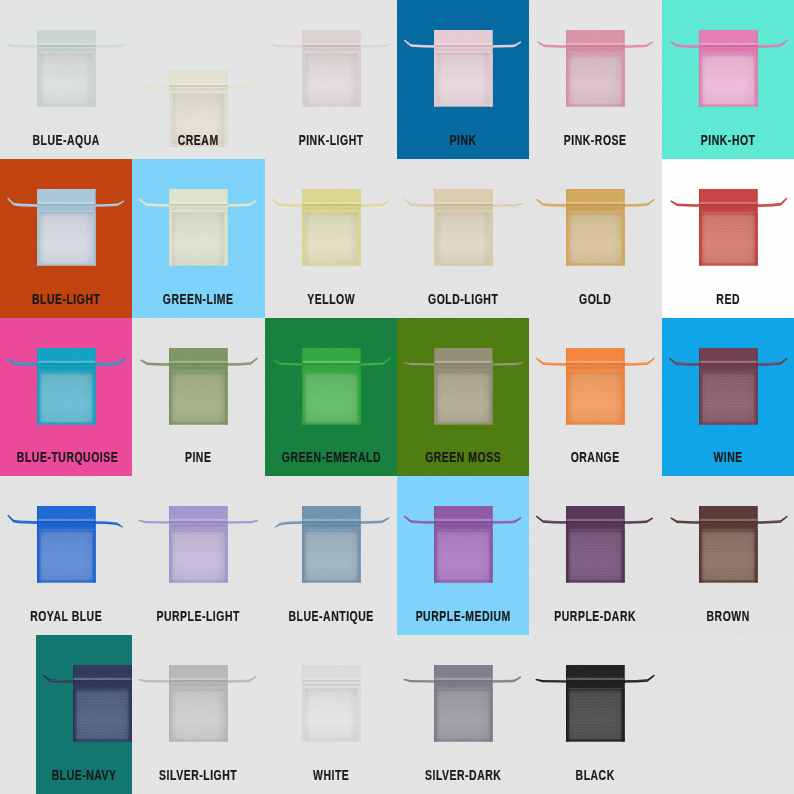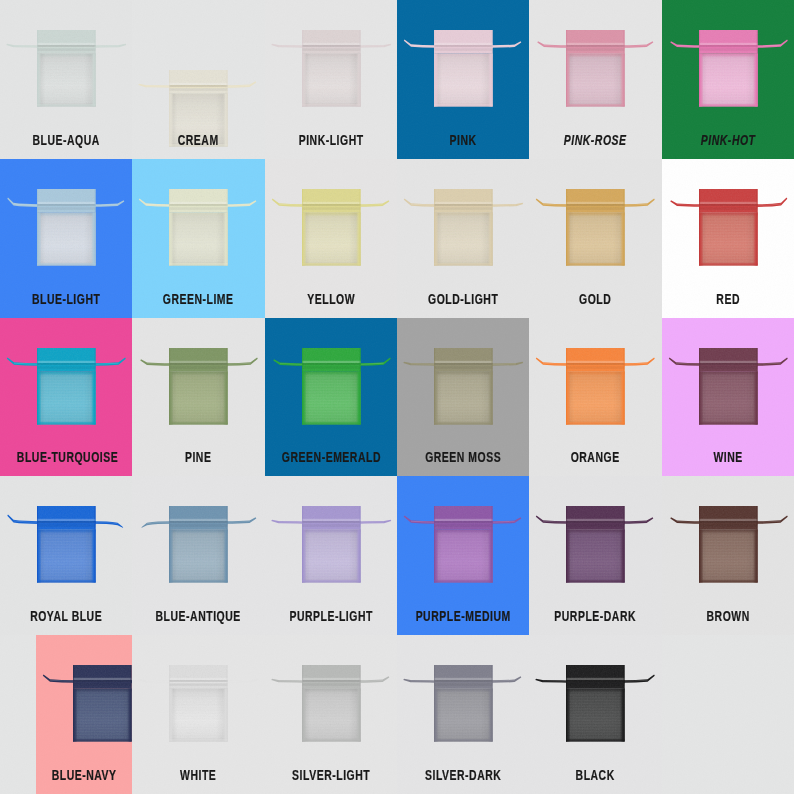--- a/index.html
+++ b/index.html
@@ -391,21 +391,21 @@
       <rect x="37" y="30" width="1.1" height="76.5" fill="#e2c3d0" opacity="0.55"></rect>
       <rect x="94.5" y="30" width="1.1" height="76.5" fill="#e2c3d0" opacity="0.55"></rect>
 
       <rect x="37" y="104.1" width="58.599999999999994" height="2.4" fill="#e8cdd8" opacity="0.55"></rect>
       <rect x="37" y="105.5" width="58.599999999999994" height="1.0" fill="#e2c3d0" opacity="0.30"></rect>
     </g>
   </svg>
       </div>
       <div class="label">PINK</div>
     </div>
-    <div class="cell" style="background: rgb(229, 229, 229); font-style: italic;">
+    <div class="cell" style="background: rgb(229, 229, 229);">
       <div class="bagwrap">
   <svg viewBox="0 0 132.333 125" xmlns="http://www.w3.org/2000/svg" shape-rendering="geometricPrecision">
     <defs>
       <pattern id="meshb4" width="1.55" height="1.55" patternUnits="userSpaceOnUse">
         <rect width="1.55" height="1.55" fill="#dfc2ce"></rect>
         <path d="M0 0.25 H1.55" stroke="#ffffff" stroke-width="0.35" opacity="0.10"></path>
         <path d="M0 1.0 H1.55" stroke="#d57f99" stroke-width="0.35" opacity="0.10"></path>
         <path d="M0.30 0 V1.55" stroke="#d57f99" stroke-width="0.32" opacity="0.055"></path>
         <path d="M1.05 0 V1.55" stroke="#ffffff" stroke-width="0.32" opacity="0.055"></path>
       </pattern>
@@ -481,21 +481,21 @@
       <rect x="37" y="30" width="1.1" height="76.5" fill="#d57f99" opacity="0.55"></rect>
       <rect x="94.5" y="30" width="1.1" height="76.5" fill="#d57f99" opacity="0.55"></rect>
 
       <rect x="37" y="104.1" width="58.599999999999994" height="2.4" fill="#dd93a8" opacity="0.55"></rect>
       <rect x="37" y="105.5" width="58.599999999999994" height="1.0" fill="#d57f99" opacity="0.30"></rect>
     </g>
   </svg>
       </div>
       <div class="label">PINK-ROSE</div>
     </div>
-    <div class="cell" style="background: #15803d; font-style: italic;">
+    <div class="cell" style="background: #5eead4;">
       <div class="bagwrap">
   <svg viewBox="0 0 132.333 125" xmlns="http://www.w3.org/2000/svg" shape-rendering="geometricPrecision">
     <defs>
       <pattern id="meshb5" width="1.55" height="1.55" patternUnits="userSpaceOnUse">
         <rect width="1.55" height="1.55" fill="#f0bcdc"></rect>
         <path d="M0 0.25 H1.55" stroke="#ffffff" stroke-width="0.35" opacity="0.10"></path>
         <path d="M0 1.0 H1.55" stroke="#e25ca3" stroke-width="0.35" opacity="0.10"></path>
         <path d="M0.30 0 V1.55" stroke="#e25ca3" stroke-width="0.32" opacity="0.055"></path>
         <path d="M1.05 0 V1.55" stroke="#ffffff" stroke-width="0.32" opacity="0.055"></path>
       </pattern>
@@ -571,21 +571,21 @@
       <rect x="37" y="30" width="1.1" height="76.5" fill="#e25ca3" opacity="0.55"></rect>
       <rect x="94.5" y="30" width="1.1" height="76.5" fill="#e25ca3" opacity="0.55"></rect>
 
       <rect x="37" y="104.1" width="58.599999999999994" height="2.4" fill="#e87cb5" opacity="0.55"></rect>
       <rect x="37" y="105.5" width="58.599999999999994" height="1.0" fill="#e25ca3" opacity="0.30"></rect>
     </g>
   </svg>
       </div>
       <div class="label">PINK-HOT</div>
     </div>
-    <div class="cell" style="background: #3b82f6;">
+    <div class="cell" style="background: #c2410c;">
       <div class="bagwrap">
   <svg viewBox="0 0 132.333 125" xmlns="http://www.w3.org/2000/svg" shape-rendering="geometricPrecision">
     <defs>
       <pattern id="meshb6" width="1.55" height="1.55" patternUnits="userSpaceOnUse">
         <rect width="1.55" height="1.55" fill="#d9dee6"></rect>
         <path d="M0 0.25 H1.55" stroke="#ffffff" stroke-width="0.35" opacity="0.10"></path>
         <path d="M0 1.0 H1.55" stroke="#96bcd6" stroke-width="0.35" opacity="0.10"></path>
         <path d="M0.30 0 V1.55" stroke="#96bcd6" stroke-width="0.32" opacity="0.055"></path>
         <path d="M1.05 0 V1.55" stroke="#ffffff" stroke-width="0.32" opacity="0.055"></path>
       </pattern>
@@ -1291,21 +1291,21 @@
       <rect x="37" y="30" width="1.1" height="76.5" fill="#728a55" opacity="0.55"></rect>
       <rect x="94.5" y="30" width="1.1" height="76.5" fill="#728a55" opacity="0.55"></rect>
 
       <rect x="37" y="104.1" width="58.599999999999994" height="2.4" fill="#7d9562" opacity="0.55"></rect>
       <rect x="37" y="105.5" width="58.599999999999994" height="1.0" fill="#728a55" opacity="0.30"></rect>
     </g>
   </svg>
       </div>
       <div class="label">PINE</div>
     </div>
-    <div class="cell" style="background: #0369a1;">
+    <div class="cell" style="background: #15803d;">
       <div class="bagwrap">
   <svg viewBox="0 0 132.333 125" xmlns="http://www.w3.org/2000/svg" shape-rendering="geometricPrecision">
     <defs>
       <pattern id="meshb14" width="1.55" height="1.55" patternUnits="userSpaceOnUse">
         <rect width="1.55" height="1.55" fill="#5cbd64"></rect>
         <path d="M0 0.25 H1.55" stroke="#ffffff" stroke-width="0.35" opacity="0.10"></path>
         <path d="M0 1.0 H1.55" stroke="#219c30" stroke-width="0.35" opacity="0.10"></path>
         <path d="M0.30 0 V1.55" stroke="#219c30" stroke-width="0.32" opacity="0.055"></path>
         <path d="M1.05 0 V1.55" stroke="#ffffff" stroke-width="0.32" opacity="0.055"></path>
       </pattern>
@@ -1381,21 +1381,21 @@
       <rect x="37" y="30" width="1.1" height="76.5" fill="#219c30" opacity="0.55"></rect>
       <rect x="94.5" y="30" width="1.1" height="76.5" fill="#219c30" opacity="0.55"></rect>
 
       <rect x="37" y="104.1" width="58.599999999999994" height="2.4" fill="#2ba83a" opacity="0.55"></rect>
       <rect x="37" y="105.5" width="58.599999999999994" height="1.0" fill="#219c30" opacity="0.30"></rect>
     </g>
   </svg>
       </div>
       <div class="label">GREEN-EMERALD</div>
     </div>
-    <div class="cell" style="background: #a3a3a3;">
+    <div class="cell" style="background: #4d7c0f;">
       <div class="bagwrap">
   <svg viewBox="0 0 132.333 125" xmlns="http://www.w3.org/2000/svg" shape-rendering="geometricPrecision">
     <defs>
       <pattern id="meshb15" width="1.55" height="1.55" patternUnits="userSpaceOnUse">
         <rect width="1.55" height="1.55" fill="#b1ac93"></rect>
         <path d="M0 0.25 H1.55" stroke="#ffffff" stroke-width="0.35" opacity="0.10"></path>
         <path d="M0 1.0 H1.55" stroke="#86825f" stroke-width="0.35" opacity="0.10"></path>
         <path d="M0.30 0 V1.55" stroke="#86825f" stroke-width="0.32" opacity="0.055"></path>
         <path d="M1.05 0 V1.55" stroke="#ffffff" stroke-width="0.32" opacity="0.055"></path>
       </pattern>
@@ -1561,21 +1561,21 @@
       <rect x="37" y="30" width="1.1" height="76.5" fill="#ef7525" opacity="0.55"></rect>
       <rect x="94.5" y="30" width="1.1" height="76.5" fill="#ef7525" opacity="0.55"></rect>
 
       <rect x="37" y="104.1" width="58.599999999999994" height="2.4" fill="#f9843a" opacity="0.55"></rect>
       <rect x="37" y="105.5" width="58.599999999999994" height="1.0" fill="#ef7525" opacity="0.30"></rect>
     </g>
   </svg>
       </div>
       <div class="label">ORANGE</div>
     </div>
-    <div class="cell" style="background: #f0abfc; text-decoration: underline;">
+    <div class="cell" style="background: #0ea5e9; text-decoration: underline;">
       <div class="bagwrap">
   <svg viewBox="0 0 132.333 125" xmlns="http://www.w3.org/2000/svg" shape-rendering="geometricPrecision">
     <defs>
       <pattern id="meshb17" width="1.55" height="1.55" patternUnits="userSpaceOnUse">
         <rect width="1.55" height="1.55" fill="#8a5968"></rect>
         <path d="M0 0.25 H1.55" stroke="#ffffff" stroke-width="0.35" opacity="0.10"></path>
         <path d="M0 1.0 H1.55" stroke="#5f2c3e" stroke-width="0.35" opacity="0.10"></path>
         <path d="M0.30 0 V1.55" stroke="#5f2c3e" stroke-width="0.32" opacity="0.055"></path>
         <path d="M1.05 0 V1.55" stroke="#ffffff" stroke-width="0.32" opacity="0.055"></path>
       </pattern>
@@ -1745,20 +1745,110 @@
       <rect x="37" y="105.5" width="58.599999999999994" height="1.0" fill="#0c4bbe" opacity="0.30"></rect>
     </g>
   </svg>
       </div>
       <div class="label">ROYAL BLUE</div>
     </div>
     <div class="cell" style="background: rgb(228, 228, 229);">
       <div class="bagwrap">
   <svg viewBox="0 0 132.333 125" xmlns="http://www.w3.org/2000/svg" shape-rendering="geometricPrecision">
     <defs>
+      <pattern id="meshb20" width="1.55" height="1.55" patternUnits="userSpaceOnUse">
+        <rect width="1.55" height="1.55" fill="#c6bcde"></rect>
+        <path d="M0 0.25 H1.55" stroke="#ffffff" stroke-width="0.35" opacity="0.10"></path>
+        <path d="M0 1.0 H1.55" stroke="#9688c6" stroke-width="0.35" opacity="0.10"></path>
+        <path d="M0.30 0 V1.55" stroke="#9688c6" stroke-width="0.32" opacity="0.055"></path>
+        <path d="M1.05 0 V1.55" stroke="#ffffff" stroke-width="0.32" opacity="0.055"></path>
+      </pattern>
+      <filter id="grainb20" x="0" y="0" width="100%" height="100%">
+        <feTurbulence type="fractalNoise" baseFrequency="0.75" numOctaves="3" seed="143" result="n"></feTurbulence>
+        <feColorMatrix in="n" type="saturate" values="0"></feColorMatrix>
+        <feComponentTransfer>
+                <feFuncA type="linear" slope="0.22" intercept="0"></feFuncA>
+              </feComponentTransfer>
+      </filter>
+      <clipPath id="clipb20">
+              <rect x="37" y="30" width="58.599999999999994" height="76.5"></rect>
+            </clipPath>
+      <linearGradient id="hemLb20" x1="0" y1="0" x2="1" y2="0">
+        <stop offset="0" stop-color="#a596d1" stop-opacity="0.92"></stop>
+        <stop offset="0.45" stop-color="#a596d1" stop-opacity="0.80"></stop>
+        <stop offset="1" stop-color="#a596d1" stop-opacity="0"></stop>
+      </linearGradient>
+      <linearGradient id="hemRb20" x1="1" y1="0" x2="0" y2="0">
+        <stop offset="0" stop-color="#a596d1" stop-opacity="0.92"></stop>
+        <stop offset="0.45" stop-color="#a596d1" stop-opacity="0.80"></stop>
+        <stop offset="1" stop-color="#a596d1" stop-opacity="0"></stop>
+      </linearGradient>
+      <linearGradient id="cbfadeb20" x1="0" y1="0" x2="0" y2="1">
+        <stop offset="0" stop-color="#a596d1"></stop>
+        <stop offset="1" stop-color="#a596d1" stop-opacity="0"></stop>
+      </linearGradient>
+      <linearGradient id="bodyvb20" x1="0" y1="0" x2="0" y2="1">
+        <stop offset="0" stop-color="#000" stop-opacity="0.07"></stop>
+        <stop offset="0.22" stop-color="#000" stop-opacity="0.03"></stop>
+        <stop offset="0.62" stop-color="#fff" stop-opacity="0.03"></stop>
+        <stop offset="0.92" stop-color="#000" stop-opacity="0.04"></stop>
+        <stop offset="1" stop-color="#000" stop-opacity="0.10"></stop>
+      </linearGradient>
+      <linearGradient id="bodyhb20" x1="0" y1="0" x2="1" y2="0">
+        <stop offset="0" stop-color="#000" stop-opacity="0.10"></stop>
+        <stop offset="0.14" stop-color="#000" stop-opacity="0.00"></stop>
+        <stop offset="0.80" stop-color="#000" stop-opacity="0.00"></stop>
+        <stop offset="1" stop-color="#000" stop-opacity="0.08"></stop>
+      </linearGradient>
+    </defs>
+    <g>
+
+      <g>
+              <path d="M39.00 45.40 Q24.00 44.90 13.50 44.95 L7.00 43.87 L6.30 45.02 L13.50 47.35 Q24.00 47.30 39.00 47.80 Z" fill="#a495d0"></path>
+              <path d="M39.00 45.93 Q24.00 45.38 13.50 45.48 L13.50 46.15 Q24.00 46.05 39.00 46.55 Z" fill="#fff" opacity="0.20"></path>
+            </g>
+      <g>
+              <path d="M93.60 45.40 Q108.60 44.90 119.10 44.95 L125.60 43.87 L126.30 45.02 L119.10 47.35 Q108.60 47.30 93.60 47.80 Z" fill="#a495d0"></path>
+              <path d="M93.60 45.93 Q108.60 45.38 119.10 45.48 L119.10 46.15 Q108.60 46.05 93.60 46.55 Z" fill="#fff" opacity="0.20"></path>
+            </g>
+
+      <rect x="37" y="53.5" width="58.599999999999994" height="53" fill="url(#meshb20)"></rect>
+
+      <rect x="37" y="30" width="58.599999999999994" height="23.5" fill="#a596d1"></rect>
+
+      <rect x="37" y="42.8" width="58.599999999999994" height="2.4" fill="#fff" opacity="0.26"></rect>
+      <rect x="37" y="45" width="58.599999999999994" height="3.3" fill="#a495d0"></rect>
+      <rect x="37" y="45.2" width="58.599999999999994" height="1.5" fill="#000" opacity="0.13"></rect>
+      <rect x="37" y="48.3" width="58.599999999999994" height="2.6" fill="#000" opacity="0.05"></rect>
+
+      <rect x="37" y="53.5" width="58.599999999999994" height="4.5" fill="url(#cbfadeb20)" opacity="0.8"></rect>
+
+      <rect x="37" y="53.5" width="58.599999999999994" height="53" fill="url(#bodyvb20)"></rect>
+      <rect x="37" y="53.5" width="58.599999999999994" height="53" fill="url(#bodyhb20)"></rect>
+
+      <g clip-path="url(#clipb20)">
+              <rect x="37" y="30" width="58.599999999999994" height="76.5" filter="url(#grainb20)" opacity="0.42"></rect>
+            </g>
+
+      <rect x="37" y="53.5" width="4.6" height="53" fill="url(#hemLb20)"></rect>
+      <rect x="91" y="53.5" width="4.6" height="53" fill="url(#hemRb20)"></rect>
+      <rect x="37" y="30" width="1.1" height="76.5" fill="#9688c6" opacity="0.55"></rect>
+      <rect x="94.5" y="30" width="1.1" height="76.5" fill="#9688c6" opacity="0.55"></rect>
+
+      <rect x="37" y="104.1" width="58.599999999999994" height="2.4" fill="#a596d1" opacity="0.55"></rect>
+      <rect x="37" y="105.5" width="58.599999999999994" height="1.0" fill="#9688c6" opacity="0.30"></rect>
+    </g>
+  </svg>
+      </div>
+      <div class="label">PURPLE-LIGHT</div>
+    </div>
+    <div class="cell" style="background: rgb(228, 228, 229);">
+      <div class="bagwrap">
+  <svg viewBox="0 0 132.333 125" xmlns="http://www.w3.org/2000/svg" shape-rendering="geometricPrecision">
+    <defs>
       <pattern id="meshb19" width="1.55" height="1.55" patternUnits="userSpaceOnUse">
         <rect width="1.55" height="1.55" fill="#9db4c4"></rect>
         <path d="M0 0.25 H1.55" stroke="#ffffff" stroke-width="0.35" opacity="0.10"></path>
         <path d="M0 1.0 H1.55" stroke="#5f85a3" stroke-width="0.35" opacity="0.10"></path>
         <path d="M0.30 0 V1.55" stroke="#5f85a3" stroke-width="0.32" opacity="0.055"></path>
         <path d="M1.05 0 V1.55" stroke="#ffffff" stroke-width="0.32" opacity="0.055"></path>
       </pattern>
       <filter id="grainb19" x="0" y="0" width="100%" height="100%">
         <feTurbulence type="fractalNoise" baseFrequency="0.75" numOctaves="3" seed="136" result="n"></feTurbulence>
         <feColorMatrix in="n" type="saturate" values="0"></feColorMatrix>
@@ -1831,111 +1921,21 @@
       <rect x="37" y="30" width="1.1" height="76.5" fill="#5f85a3" opacity="0.55"></rect>
       <rect x="94.5" y="30" width="1.1" height="76.5" fill="#5f85a3" opacity="0.55"></rect>
 
       <rect x="37" y="104.1" width="58.599999999999994" height="2.4" fill="#6d93b0" opacity="0.55"></rect>
       <rect x="37" y="105.5" width="58.599999999999994" height="1.0" fill="#5f85a3" opacity="0.30"></rect>
     </g>
   </svg>
       </div>
       <div class="label">BLUE-ANTIQUE</div>
     </div>
-    <div class="cell" style="background: rgb(228, 228, 229);">
-      <div class="bagwrap">
-  <svg viewBox="0 0 132.333 125" xmlns="http://www.w3.org/2000/svg" shape-rendering="geometricPrecision">
-    <defs>
-      <pattern id="meshb20" width="1.55" height="1.55" patternUnits="userSpaceOnUse">
-        <rect width="1.55" height="1.55" fill="#c6bcde"></rect>
-        <path d="M0 0.25 H1.55" stroke="#ffffff" stroke-width="0.35" opacity="0.10"></path>
-        <path d="M0 1.0 H1.55" stroke="#9688c6" stroke-width="0.35" opacity="0.10"></path>
-        <path d="M0.30 0 V1.55" stroke="#9688c6" stroke-width="0.32" opacity="0.055"></path>
-        <path d="M1.05 0 V1.55" stroke="#ffffff" stroke-width="0.32" opacity="0.055"></path>
-      </pattern>
-      <filter id="grainb20" x="0" y="0" width="100%" height="100%">
-        <feTurbulence type="fractalNoise" baseFrequency="0.75" numOctaves="3" seed="143" result="n"></feTurbulence>
-        <feColorMatrix in="n" type="saturate" values="0"></feColorMatrix>
-        <feComponentTransfer>
-                <feFuncA type="linear" slope="0.22" intercept="0"></feFuncA>
-              </feComponentTransfer>
-      </filter>
-      <clipPath id="clipb20">
-              <rect x="37" y="30" width="58.599999999999994" height="76.5"></rect>
-            </clipPath>
-      <linearGradient id="hemLb20" x1="0" y1="0" x2="1" y2="0">
-        <stop offset="0" stop-color="#a596d1" stop-opacity="0.92"></stop>
-        <stop offset="0.45" stop-color="#a596d1" stop-opacity="0.80"></stop>
-        <stop offset="1" stop-color="#a596d1" stop-opacity="0"></stop>
-      </linearGradient>
-      <linearGradient id="hemRb20" x1="1" y1="0" x2="0" y2="0">
-        <stop offset="0" stop-color="#a596d1" stop-opacity="0.92"></stop>
-        <stop offset="0.45" stop-color="#a596d1" stop-opacity="0.80"></stop>
-        <stop offset="1" stop-color="#a596d1" stop-opacity="0"></stop>
-      </linearGradient>
-      <linearGradient id="cbfadeb20" x1="0" y1="0" x2="0" y2="1">
-        <stop offset="0" stop-color="#a596d1"></stop>
-        <stop offset="1" stop-color="#a596d1" stop-opacity="0"></stop>
-      </linearGradient>
-      <linearGradient id="bodyvb20" x1="0" y1="0" x2="0" y2="1">
-        <stop offset="0" stop-color="#000" stop-opacity="0.07"></stop>
-        <stop offset="0.22" stop-color="#000" stop-opacity="0.03"></stop>
-        <stop offset="0.62" stop-color="#fff" stop-opacity="0.03"></stop>
-        <stop offset="0.92" stop-color="#000" stop-opacity="0.04"></stop>
-        <stop offset="1" stop-color="#000" stop-opacity="0.10"></stop>
-      </linearGradient>
-      <linearGradient id="bodyhb20" x1="0" y1="0" x2="1" y2="0">
-        <stop offset="0" stop-color="#000" stop-opacity="0.10"></stop>
-        <stop offset="0.14" stop-color="#000" stop-opacity="0.00"></stop>
-        <stop offset="0.80" stop-color="#000" stop-opacity="0.00"></stop>
-        <stop offset="1" stop-color="#000" stop-opacity="0.08"></stop>
-      </linearGradient>
-    </defs>
-    <g>
-
-      <g>
-              <path d="M39.00 45.40 Q24.00 44.90 13.50 44.95 L7.00 43.87 L6.30 45.02 L13.50 47.35 Q24.00 47.30 39.00 47.80 Z" fill="#a495d0"></path>
-              <path d="M39.00 45.93 Q24.00 45.38 13.50 45.48 L13.50 46.15 Q24.00 46.05 39.00 46.55 Z" fill="#fff" opacity="0.20"></path>
-            </g>
-      <g>
-              <path d="M93.60 45.40 Q108.60 44.90 119.10 44.95 L125.60 43.87 L126.30 45.02 L119.10 47.35 Q108.60 47.30 93.60 47.80 Z" fill="#a495d0"></path>
-              <path d="M93.60 45.93 Q108.60 45.38 119.10 45.48 L119.10 46.15 Q108.60 46.05 93.60 46.55 Z" fill="#fff" opacity="0.20"></path>
-            </g>
-
-      <rect x="37" y="53.5" width="58.599999999999994" height="53" fill="url(#meshb20)"></rect>
-
-      <rect x="37" y="30" width="58.599999999999994" height="23.5" fill="#a596d1"></rect>
-
-      <rect x="37" y="42.8" width="58.599999999999994" height="2.4" fill="#fff" opacity="0.26"></rect>
-      <rect x="37" y="45" width="58.599999999999994" height="3.3" fill="#a495d0"></rect>
-      <rect x="37" y="45.2" width="58.599999999999994" height="1.5" fill="#000" opacity="0.13"></rect>
-      <rect x="37" y="48.3" width="58.599999999999994" height="2.6" fill="#000" opacity="0.05"></rect>
-
-      <rect x="37" y="53.5" width="58.599999999999994" height="4.5" fill="url(#cbfadeb20)" opacity="0.8"></rect>
-
-      <rect x="37" y="53.5" width="58.599999999999994" height="53" fill="url(#bodyvb20)"></rect>
-      <rect x="37" y="53.5" width="58.599999999999994" height="53" fill="url(#bodyhb20)"></rect>
-
-      <g clip-path="url(#clipb20)">
-              <rect x="37" y="30" width="58.599999999999994" height="76.5" filter="url(#grainb20)" opacity="0.42"></rect>
-            </g>
-
-      <rect x="37" y="53.5" width="4.6" height="53" fill="url(#hemLb20)"></rect>
-      <rect x="91" y="53.5" width="4.6" height="53" fill="url(#hemRb20)"></rect>
-      <rect x="37" y="30" width="1.1" height="76.5" fill="#9688c6" opacity="0.55"></rect>
-      <rect x="94.5" y="30" width="1.1" height="76.5" fill="#9688c6" opacity="0.55"></rect>
-
-      <rect x="37" y="104.1" width="58.599999999999994" height="2.4" fill="#a596d1" opacity="0.55"></rect>
-      <rect x="37" y="105.5" width="58.599999999999994" height="1.0" fill="#9688c6" opacity="0.30"></rect>
-    </g>
-  </svg>
-      </div>
-      <div class="label">PURPLE-LIGHT</div>
-    </div>
-    <div class="cell" style="background: #3b82f6;">
+    <div class="cell" style="background: #7dd3fc;">
       <div class="bagwrap">
   <svg viewBox="0 0 132.333 125" xmlns="http://www.w3.org/2000/svg" shape-rendering="geometricPrecision">
     <defs>
       <pattern id="meshb21" width="1.55" height="1.55" patternUnits="userSpaceOnUse">
         <rect width="1.55" height="1.55" fill="#b17bc5"></rect>
         <path d="M0 0.25 H1.55" stroke="#ffffff" stroke-width="0.35" opacity="0.10"></path>
         <path d="M0 1.0 H1.55" stroke="#7f4898" stroke-width="0.35" opacity="0.10"></path>
         <path d="M0.30 0 V1.55" stroke="#7f4898" stroke-width="0.32" opacity="0.055"></path>
         <path d="M1.05 0 V1.55" stroke="#ffffff" stroke-width="0.32" opacity="0.055"></path>
       </pattern>
@@ -2191,21 +2191,21 @@
       <rect x="37" y="30" width="1.1" height="76.5" fill="#492a25" opacity="0.55"></rect>
       <rect x="94.5" y="30" width="1.1" height="76.5" fill="#492a25" opacity="0.55"></rect>
 
       <rect x="37" y="104.1" width="58.599999999999994" height="2.4" fill="#55342e" opacity="0.55"></rect>
       <rect x="37" y="105.5" width="58.599999999999994" height="1.0" fill="#492a25" opacity="0.30"></rect>
     </g>
   </svg>
       </div>
       <div class="label">BROWN</div>
     </div>
-    <div class="cell" style="background: #fca5a5; margin-left: 36px;">
+    <div class="cell" style="background: #0f766e; margin-left: 36px;">
       <div class="bagwrap">
   <svg viewBox="0 0 132.333 125" xmlns="http://www.w3.org/2000/svg" shape-rendering="geometricPrecision">
     <defs>
       <pattern id="meshb24" width="1.55" height="1.55" patternUnits="userSpaceOnUse">
         <rect width="1.55" height="1.55" fill="#4b597f"></rect>
         <path d="M0 0.25 H1.55" stroke="#ffffff" stroke-width="0.35" opacity="0.10"></path>
         <path d="M0 1.0 H1.55" stroke="#232a4c" stroke-width="0.35" opacity="0.10"></path>
         <path d="M0.30 0 V1.55" stroke="#232a4c" stroke-width="0.32" opacity="0.055"></path>
         <path d="M1.05 0 V1.55" stroke="#ffffff" stroke-width="0.32" opacity="0.055"></path>
       </pattern>
@@ -2285,20 +2285,110 @@
       <rect x="37" y="105.5" width="58.599999999999994" height="1.0" fill="#232a4c" opacity="0.30"></rect>
     </g>
   </svg>
       </div>
       <div class="label">BLUE-NAVY</div>
     </div>
     <div class="cell" style="background: rgb(229, 229, 229);">
       <div class="bagwrap">
   <svg viewBox="0 0 132.333 125" xmlns="http://www.w3.org/2000/svg" shape-rendering="geometricPrecision">
     <defs>
+      <pattern id="meshb26" width="1.55" height="1.55" patternUnits="userSpaceOnUse">
+        <rect width="1.55" height="1.55" fill="#d0d0d0"></rect>
+        <path d="M0 0.25 H1.55" stroke="#ffffff" stroke-width="0.35" opacity="0.10"></path>
+        <path d="M0 1.0 H1.55" stroke="#adafad" stroke-width="0.35" opacity="0.10"></path>
+        <path d="M0.30 0 V1.55" stroke="#adafad" stroke-width="0.32" opacity="0.055"></path>
+        <path d="M1.05 0 V1.55" stroke="#ffffff" stroke-width="0.32" opacity="0.055"></path>
+      </pattern>
+      <filter id="grainb26" x="0" y="0" width="100%" height="100%">
+        <feTurbulence type="fractalNoise" baseFrequency="0.75" numOctaves="3" seed="185" result="n"></feTurbulence>
+        <feColorMatrix in="n" type="saturate" values="0"></feColorMatrix>
+        <feComponentTransfer>
+                <feFuncA type="linear" slope="0.22" intercept="0"></feFuncA>
+              </feComponentTransfer>
+      </filter>
+      <clipPath id="clipb26">
+              <rect x="37" y="30" width="58.599999999999994" height="76.5"></rect>
+            </clipPath>
+      <linearGradient id="hemLb26" x1="0" y1="0" x2="1" y2="0">
+        <stop offset="0" stop-color="#b8bab8" stop-opacity="0.92"></stop>
+        <stop offset="0.45" stop-color="#b8bab8" stop-opacity="0.80"></stop>
+        <stop offset="1" stop-color="#b8bab8" stop-opacity="0"></stop>
+      </linearGradient>
+      <linearGradient id="hemRb26" x1="1" y1="0" x2="0" y2="0">
+        <stop offset="0" stop-color="#b8bab8" stop-opacity="0.92"></stop>
+        <stop offset="0.45" stop-color="#b8bab8" stop-opacity="0.80"></stop>
+        <stop offset="1" stop-color="#b8bab8" stop-opacity="0"></stop>
+      </linearGradient>
+      <linearGradient id="cbfadeb26" x1="0" y1="0" x2="0" y2="1">
+        <stop offset="0" stop-color="#b8bab8"></stop>
+        <stop offset="1" stop-color="#b8bab8" stop-opacity="0"></stop>
+      </linearGradient>
+      <linearGradient id="bodyvb26" x1="0" y1="0" x2="0" y2="1">
+        <stop offset="0" stop-color="#000" stop-opacity="0.07"></stop>
+        <stop offset="0.22" stop-color="#000" stop-opacity="0.03"></stop>
+        <stop offset="0.62" stop-color="#fff" stop-opacity="0.03"></stop>
+        <stop offset="0.92" stop-color="#000" stop-opacity="0.04"></stop>
+        <stop offset="1" stop-color="#000" stop-opacity="0.10"></stop>
+      </linearGradient>
+      <linearGradient id="bodyhb26" x1="0" y1="0" x2="1" y2="0">
+        <stop offset="0" stop-color="#000" stop-opacity="0.10"></stop>
+        <stop offset="0.14" stop-color="#000" stop-opacity="0.00"></stop>
+        <stop offset="0.80" stop-color="#000" stop-opacity="0.00"></stop>
+        <stop offset="1" stop-color="#000" stop-opacity="0.08"></stop>
+      </linearGradient>
+    </defs>
+    <g>
+
+      <g>
+              <path d="M39.00 45.40 Q24.00 44.90 13.50 44.95 L7.00 43.87 L6.30 45.02 L13.50 47.35 Q24.00 47.30 39.00 47.80 Z" fill="#b7b9b7"></path>
+              <path d="M39.00 45.93 Q24.00 45.38 13.50 45.48 L13.50 46.15 Q24.00 46.05 39.00 46.55 Z" fill="#fff" opacity="0.20"></path>
+            </g>
+      <g>
+              <path d="M93.60 45.35 Q107.60 45.15 117.60 44.60 L123.60 41.25 L124.30 42.45 L117.60 47.10 Q107.60 47.65 93.60 47.85 Z" fill="#b7b9b7"></path>
+              <path d="M93.60 45.90 Q107.60 45.65 117.60 45.15 L117.60 45.85 Q107.60 46.35 93.60 46.55 Z" fill="#fff" opacity="0.20"></path>
+            </g>
+
+      <rect x="37" y="53.5" width="58.599999999999994" height="53" fill="url(#meshb26)"></rect>
+
+      <rect x="37" y="30" width="58.599999999999994" height="23.5" fill="#b8bab8"></rect>
+
+      <rect x="37" y="42.8" width="58.599999999999994" height="2.4" fill="#fff" opacity="0.26"></rect>
+      <rect x="37" y="45" width="58.599999999999994" height="3.3" fill="#b7b9b7"></rect>
+      <rect x="37" y="45.2" width="58.599999999999994" height="1.5" fill="#000" opacity="0.13"></rect>
+      <rect x="37" y="48.3" width="58.599999999999994" height="2.6" fill="#000" opacity="0.05"></rect>
+
+      <rect x="37" y="53.5" width="58.599999999999994" height="4.5" fill="url(#cbfadeb26)" opacity="0.8"></rect>
+
+      <rect x="37" y="53.5" width="58.599999999999994" height="53" fill="url(#bodyvb26)"></rect>
+      <rect x="37" y="53.5" width="58.599999999999994" height="53" fill="url(#bodyhb26)"></rect>
+
+      <g clip-path="url(#clipb26)">
+              <rect x="37" y="30" width="58.599999999999994" height="76.5" filter="url(#grainb26)" opacity="0.42"></rect>
+            </g>
+
+      <rect x="37" y="53.5" width="4.6" height="53" fill="url(#hemLb26)"></rect>
+      <rect x="91" y="53.5" width="4.6" height="53" fill="url(#hemRb26)"></rect>
+      <rect x="37" y="30" width="1.1" height="76.5" fill="#adafad" opacity="0.55"></rect>
+      <rect x="94.5" y="30" width="1.1" height="76.5" fill="#adafad" opacity="0.55"></rect>
+
+      <rect x="37" y="104.1" width="58.599999999999994" height="2.4" fill="#b8bab8" opacity="0.55"></rect>
+      <rect x="37" y="105.5" width="58.599999999999994" height="1.0" fill="#adafad" opacity="0.30"></rect>
+    </g>
+  </svg>
+      </div>
+      <div class="label">SILVER-LIGHT</div>
+    </div>
+    <div class="cell" style="background: rgb(229, 229, 229);">
+      <div class="bagwrap">
+  <svg viewBox="0 0 132.333 125" xmlns="http://www.w3.org/2000/svg" shape-rendering="geometricPrecision">
+    <defs>
       <pattern id="meshb25" width="1.55" height="1.55" patternUnits="userSpaceOnUse">
         <rect width="1.55" height="1.55" fill="#e8e8e8"></rect>
         <path d="M0 0.25 H1.55" stroke="#ffffff" stroke-width="0.35" opacity="0.10"></path>
         <path d="M0 1.0 H1.55" stroke="#d6d6d6" stroke-width="0.35" opacity="0.10"></path>
         <path d="M0.30 0 V1.55" stroke="#d6d6d6" stroke-width="0.32" opacity="0.055"></path>
         <path d="M1.05 0 V1.55" stroke="#ffffff" stroke-width="0.32" opacity="0.055"></path>
       </pattern>
       <filter id="grainb25" x="0" y="0" width="100%" height="100%">
         <feTurbulence type="fractalNoise" baseFrequency="0.75" numOctaves="3" seed="178" result="n"></feTurbulence>
         <feColorMatrix in="n" type="saturate" values="0"></feColorMatrix>
@@ -2370,110 +2460,20 @@
       <rect x="91" y="53.5" width="4.6" height="53" fill="url(#hemRb25)"></rect>
       <rect x="37" y="30" width="1.1" height="76.5" fill="#d6d6d6" opacity="0.55"></rect>
       <rect x="94.5" y="30" width="1.1" height="76.5" fill="#d6d6d6" opacity="0.55"></rect>
 
       <rect x="37" y="104.1" width="58.599999999999994" height="2.4" fill="#dedede" opacity="0.55"></rect>
       <rect x="37" y="105.5" width="58.599999999999994" height="1.0" fill="#d6d6d6" opacity="0.30"></rect>
     </g>
   </svg>
       </div>
       <div class="label">WHITE</div>
-    </div>
-    <div class="cell" style="background: rgb(229, 229, 229);">
-      <div class="bagwrap">
-  <svg viewBox="0 0 132.333 125" xmlns="http://www.w3.org/2000/svg" shape-rendering="geometricPrecision">
-    <defs>
-      <pattern id="meshb26" width="1.55" height="1.55" patternUnits="userSpaceOnUse">
-        <rect width="1.55" height="1.55" fill="#d0d0d0"></rect>
-        <path d="M0 0.25 H1.55" stroke="#ffffff" stroke-width="0.35" opacity="0.10"></path>
-        <path d="M0 1.0 H1.55" stroke="#adafad" stroke-width="0.35" opacity="0.10"></path>
-        <path d="M0.30 0 V1.55" stroke="#adafad" stroke-width="0.32" opacity="0.055"></path>
-        <path d="M1.05 0 V1.55" stroke="#ffffff" stroke-width="0.32" opacity="0.055"></path>
-      </pattern>
-      <filter id="grainb26" x="0" y="0" width="100%" height="100%">
-        <feTurbulence type="fractalNoise" baseFrequency="0.75" numOctaves="3" seed="185" result="n"></feTurbulence>
-        <feColorMatrix in="n" type="saturate" values="0"></feColorMatrix>
-        <feComponentTransfer>
-                <feFuncA type="linear" slope="0.22" intercept="0"></feFuncA>
-              </feComponentTransfer>
-      </filter>
-      <clipPath id="clipb26">
-              <rect x="37" y="30" width="58.599999999999994" height="76.5"></rect>
-            </clipPath>
-      <linearGradient id="hemLb26" x1="0" y1="0" x2="1" y2="0">
-        <stop offset="0" stop-color="#b8bab8" stop-opacity="0.92"></stop>
-        <stop offset="0.45" stop-color="#b8bab8" stop-opacity="0.80"></stop>
-        <stop offset="1" stop-color="#b8bab8" stop-opacity="0"></stop>
-      </linearGradient>
-      <linearGradient id="hemRb26" x1="1" y1="0" x2="0" y2="0">
-        <stop offset="0" stop-color="#b8bab8" stop-opacity="0.92"></stop>
-        <stop offset="0.45" stop-color="#b8bab8" stop-opacity="0.80"></stop>
-        <stop offset="1" stop-color="#b8bab8" stop-opacity="0"></stop>
-      </linearGradient>
-      <linearGradient id="cbfadeb26" x1="0" y1="0" x2="0" y2="1">
-        <stop offset="0" stop-color="#b8bab8"></stop>
-        <stop offset="1" stop-color="#b8bab8" stop-opacity="0"></stop>
-      </linearGradient>
-      <linearGradient id="bodyvb26" x1="0" y1="0" x2="0" y2="1">
-        <stop offset="0" stop-color="#000" stop-opacity="0.07"></stop>
-        <stop offset="0.22" stop-color="#000" stop-opacity="0.03"></stop>
-        <stop offset="0.62" stop-color="#fff" stop-opacity="0.03"></stop>
-        <stop offset="0.92" stop-color="#000" stop-opacity="0.04"></stop>
-        <stop offset="1" stop-color="#000" stop-opacity="0.10"></stop>
-      </linearGradient>
-      <linearGradient id="bodyhb26" x1="0" y1="0" x2="1" y2="0">
-        <stop offset="0" stop-color="#000" stop-opacity="0.10"></stop>
-        <stop offset="0.14" stop-color="#000" stop-opacity="0.00"></stop>
-        <stop offset="0.80" stop-color="#000" stop-opacity="0.00"></stop>
-        <stop offset="1" stop-color="#000" stop-opacity="0.08"></stop>
-      </linearGradient>
-    </defs>
-    <g>
-
-      <g>
-              <path d="M39.00 45.40 Q24.00 44.90 13.50 44.95 L7.00 43.87 L6.30 45.02 L13.50 47.35 Q24.00 47.30 39.00 47.80 Z" fill="#b7b9b7"></path>
-              <path d="M39.00 45.93 Q24.00 45.38 13.50 45.48 L13.50 46.15 Q24.00 46.05 39.00 46.55 Z" fill="#fff" opacity="0.20"></path>
-            </g>
-      <g>
-              <path d="M93.60 45.35 Q107.60 45.15 117.60 44.60 L123.60 41.25 L124.30 42.45 L117.60 47.10 Q107.60 47.65 93.60 47.85 Z" fill="#b7b9b7"></path>
-              <path d="M93.60 45.90 Q107.60 45.65 117.60 45.15 L117.60 45.85 Q107.60 46.35 93.60 46.55 Z" fill="#fff" opacity="0.20"></path>
-            </g>
-
-      <rect x="37" y="53.5" width="58.599999999999994" height="53" fill="url(#meshb26)"></rect>
-
-      <rect x="37" y="30" width="58.599999999999994" height="23.5" fill="#b8bab8"></rect>
-
-      <rect x="37" y="42.8" width="58.599999999999994" height="2.4" fill="#fff" opacity="0.26"></rect>
-      <rect x="37" y="45" width="58.599999999999994" height="3.3" fill="#b7b9b7"></rect>
-      <rect x="37" y="45.2" width="58.599999999999994" height="1.5" fill="#000" opacity="0.13"></rect>
-      <rect x="37" y="48.3" width="58.599999999999994" height="2.6" fill="#000" opacity="0.05"></rect>
-
-      <rect x="37" y="53.5" width="58.599999999999994" height="4.5" fill="url(#cbfadeb26)" opacity="0.8"></rect>
-
-      <rect x="37" y="53.5" width="58.599999999999994" height="53" fill="url(#bodyvb26)"></rect>
-      <rect x="37" y="53.5" width="58.599999999999994" height="53" fill="url(#bodyhb26)"></rect>
-
-      <g clip-path="url(#clipb26)">
-              <rect x="37" y="30" width="58.599999999999994" height="76.5" filter="url(#grainb26)" opacity="0.42"></rect>
-            </g>
-
-      <rect x="37" y="53.5" width="4.6" height="53" fill="url(#hemLb26)"></rect>
-      <rect x="91" y="53.5" width="4.6" height="53" fill="url(#hemRb26)"></rect>
-      <rect x="37" y="30" width="1.1" height="76.5" fill="#adafad" opacity="0.55"></rect>
-      <rect x="94.5" y="30" width="1.1" height="76.5" fill="#adafad" opacity="0.55"></rect>
-
-      <rect x="37" y="104.1" width="58.599999999999994" height="2.4" fill="#b8bab8" opacity="0.55"></rect>
-      <rect x="37" y="105.5" width="58.599999999999994" height="1.0" fill="#adafad" opacity="0.30"></rect>
-    </g>
-  </svg>
-      </div>
-      <div class="label">SILVER-LIGHT</div>
     </div>
     <div class="cell" style="background: rgb(228, 228, 229);">
       <div class="bagwrap">
   <svg viewBox="0 0 132.333 125" xmlns="http://www.w3.org/2000/svg" shape-rendering="geometricPrecision">
     <defs>
       <pattern id="meshb27" width="1.55" height="1.55" patternUnits="userSpaceOnUse">
         <rect width="1.55" height="1.55" fill="#9c9ca2"></rect>
         <path d="M0 0.25 H1.55" stroke="#ffffff" stroke-width="0.35" opacity="0.10"></path>
         <path d="M0 1.0 H1.55" stroke="#71717f" stroke-width="0.35" opacity="0.10"></path>
         <path d="M0.30 0 V1.55" stroke="#71717f" stroke-width="0.32" opacity="0.055"></path>

